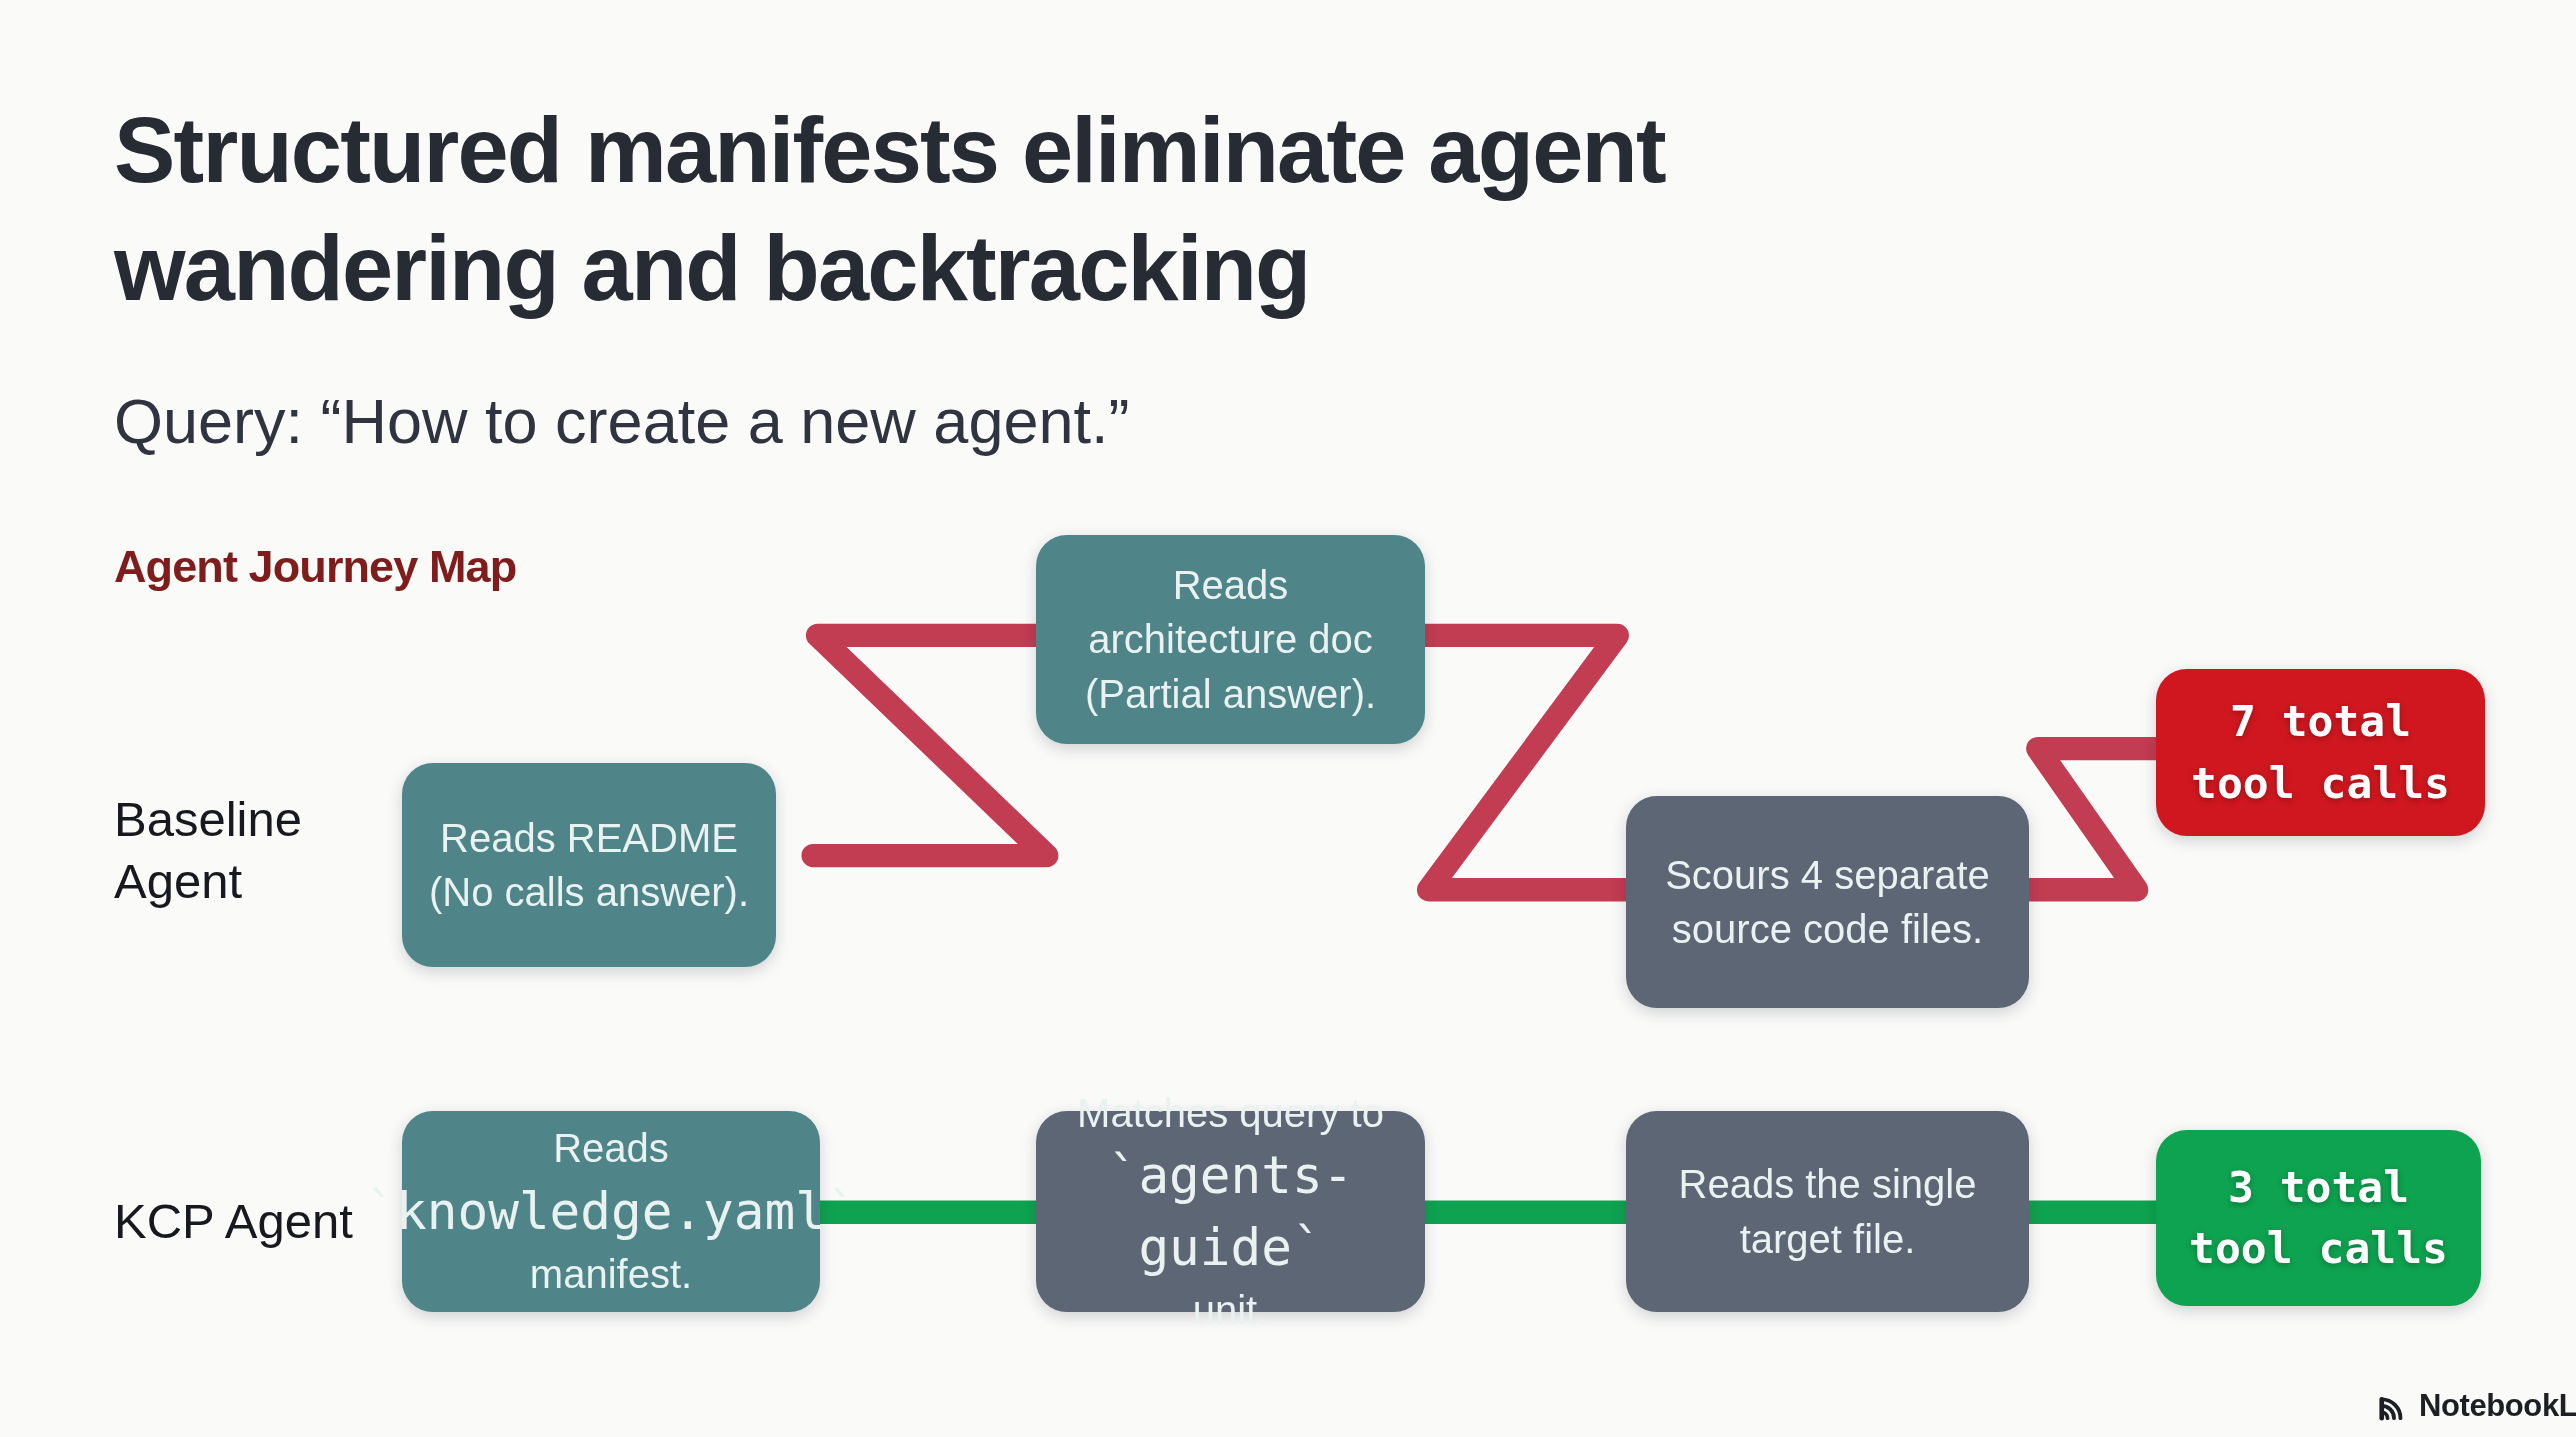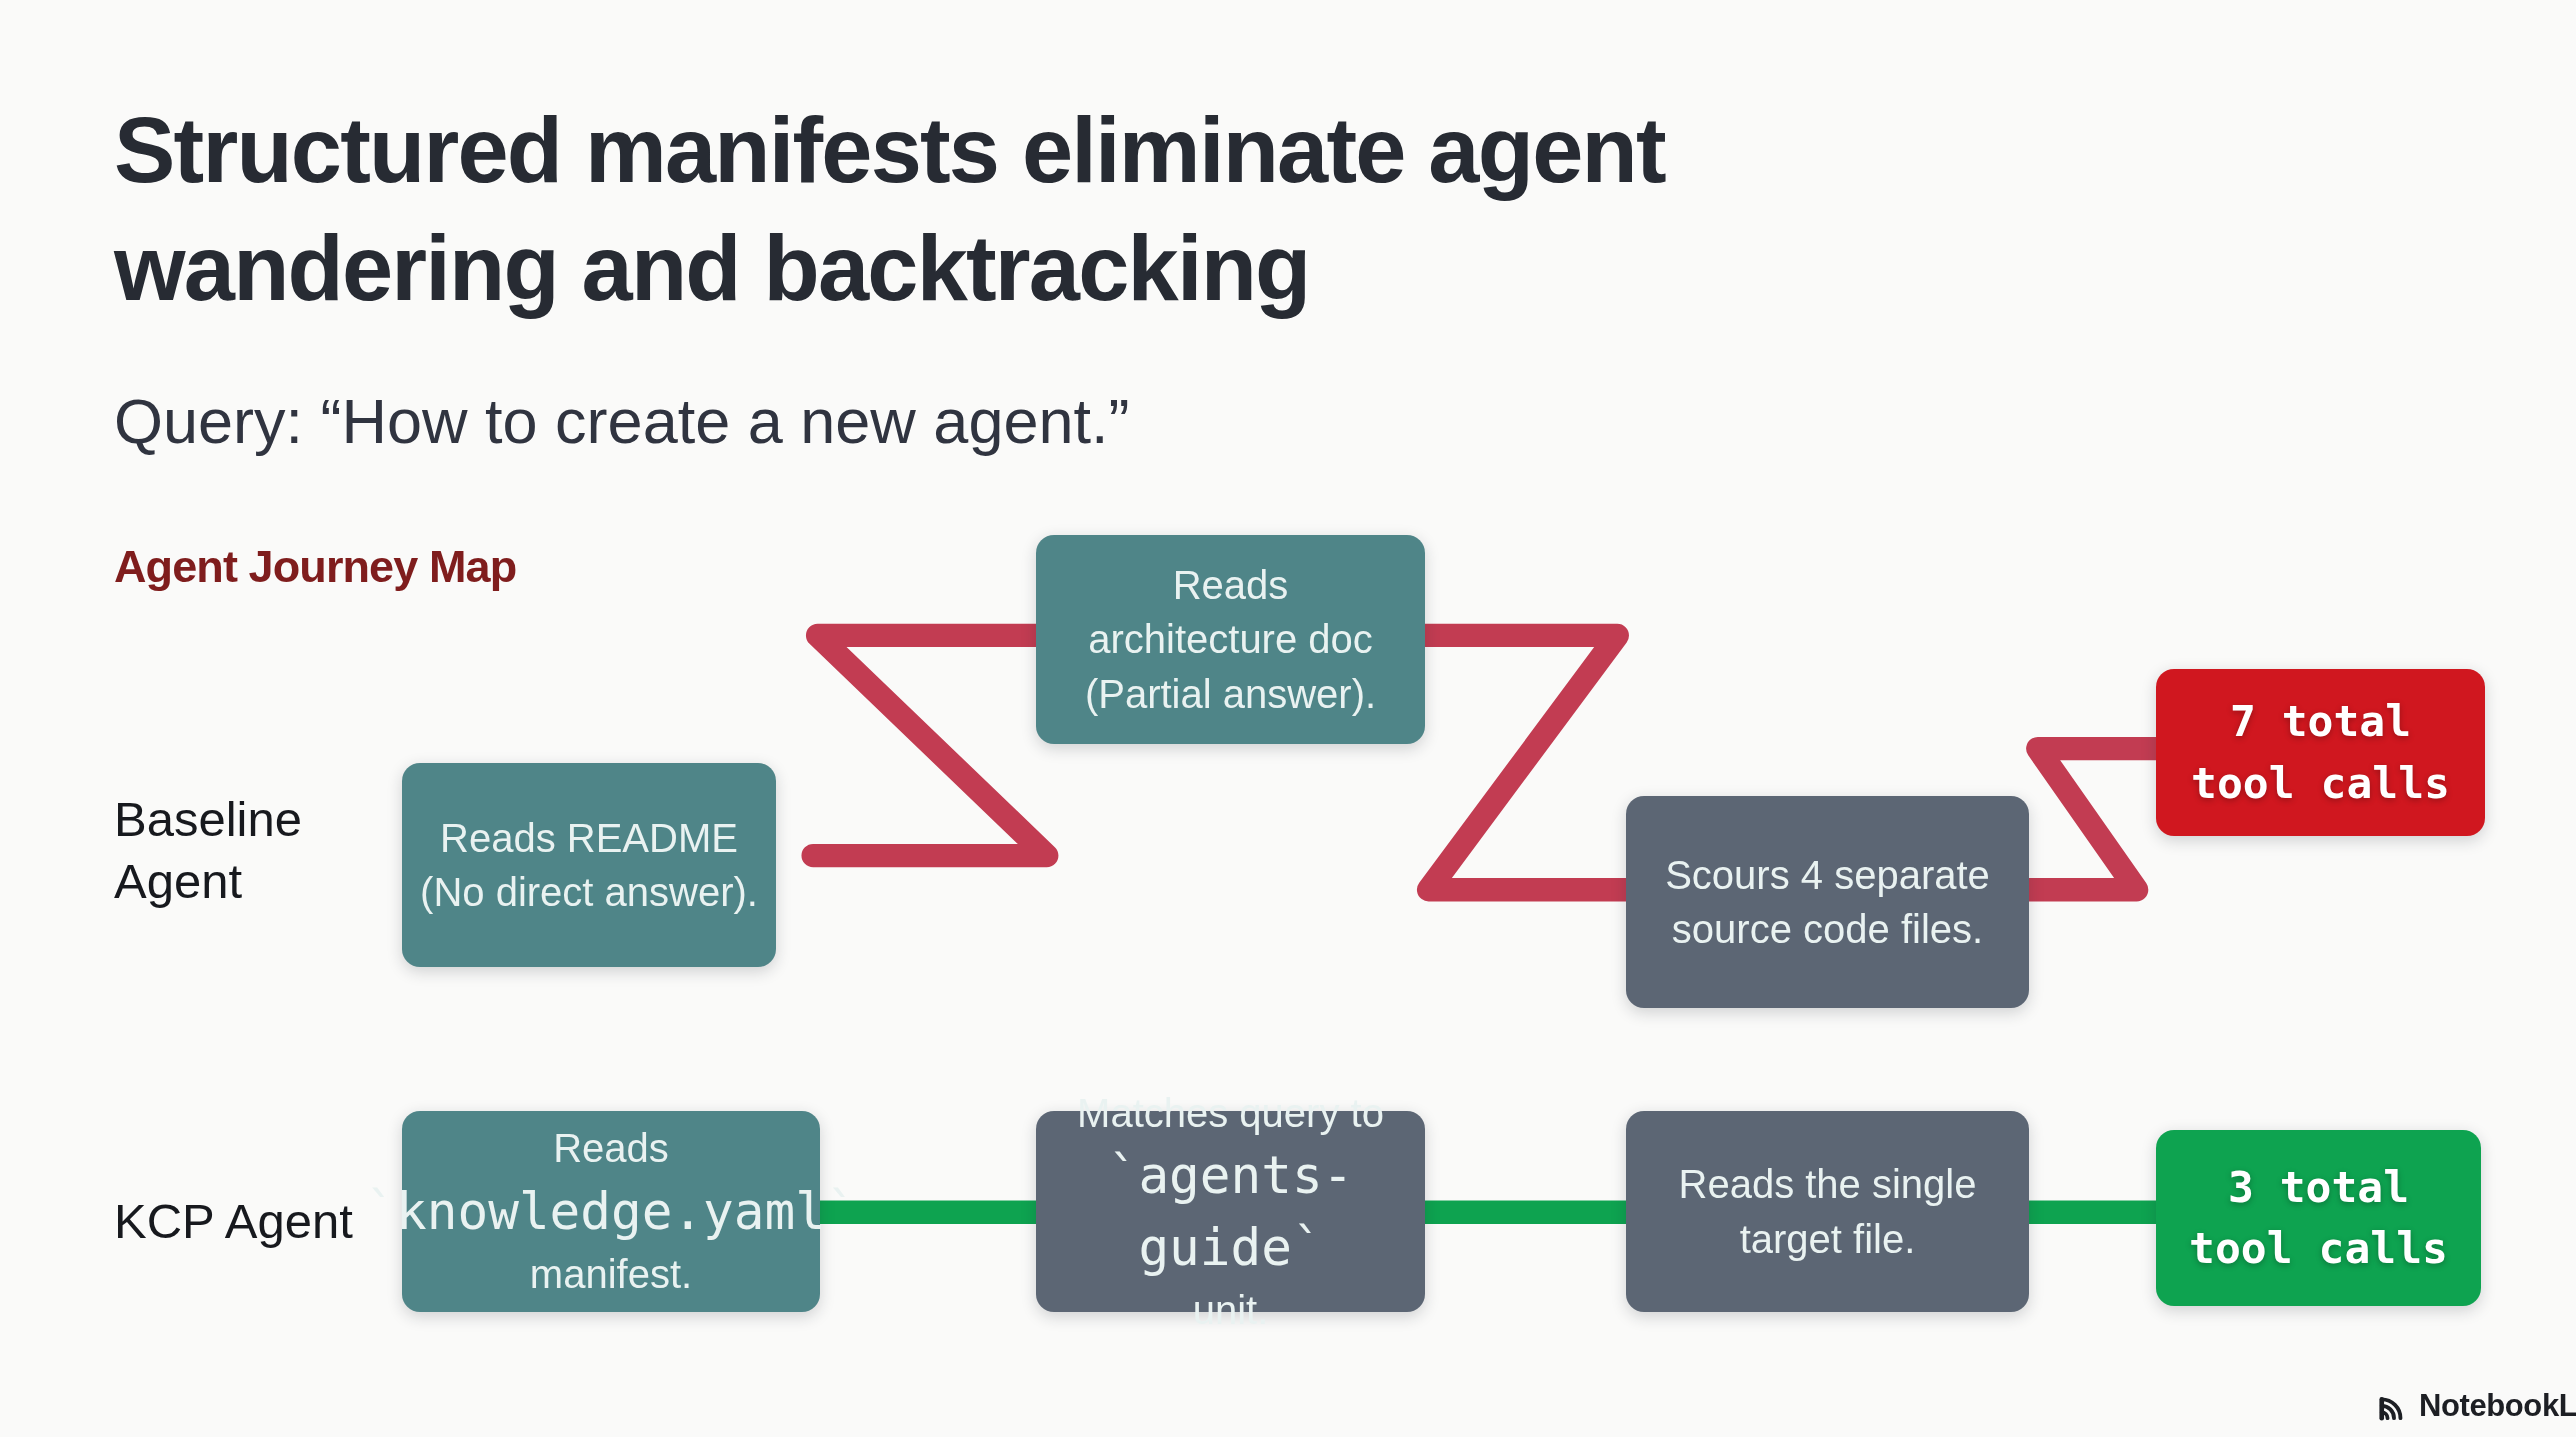--- a/index.html
+++ b/index.html
@@ -32,21 +32,21 @@
   }
   #label-baseline { top: 789px; }
   #label-kcp { top: 1191px; }
 
   
   #wires { position: absolute; left: 0; top: 0; z-index: 1; }
 
   
   .node {
     position: absolute; z-index: 2;
-    border-radius: 18px;
+    border-radius: 31px;
     display: flex; flex-direction: column;
     justify-content: center; align-items: center;
     text-align: center;
     box-shadow: 0 4.5px 14.4px rgba(25, 35, 45, 0.18);
   }
   .node .ln {
     font-size: 40px; line-height: 1.36; color: #e9f2f1;
     font-family: "Liberation Sans", sans-serif;
   }
   .node .mono {
@@ -91,21 +91,21 @@
 Agent</div>
   <div id="label-kcp" class="row-label">KCP Agent</div>
 
   <svg id="wires" width="2576" height="1438" viewBox="0 0 2867 1600" aria-hidden="true">
     <path d="M 905 1349 L 2405 1349" fill="none" stroke="#0ea350" stroke-width="26" stroke-linecap="round" stroke-linejoin="round"></path>
     <path d="M 905 952 L 1165 952 L 910 707 L 1800 707 L 1590 990 L 2378 990 L 2268 833 L 2402 833" fill="none" stroke="#c23c52" stroke-width="26" stroke-linecap="round" stroke-linejoin="round"></path>
   </svg>
 
   <div id="node-b1" class="node teal">
     <div class="ln">Reads README</div>
-    <div class="ln">(No direct answer).</div>
+    <div class="ln">(No calls answer).</div>
   </div>
 
   <div id="node-b2" class="node teal">
     <div class="ln">Reads</div>
     <div class="ln">architecture doc</div>
     <div class="ln">(Partial answer).</div>
   </div>
 
   <div id="node-b3" class="node gray">
     <div class="ln">Scours 4 separate</div>

